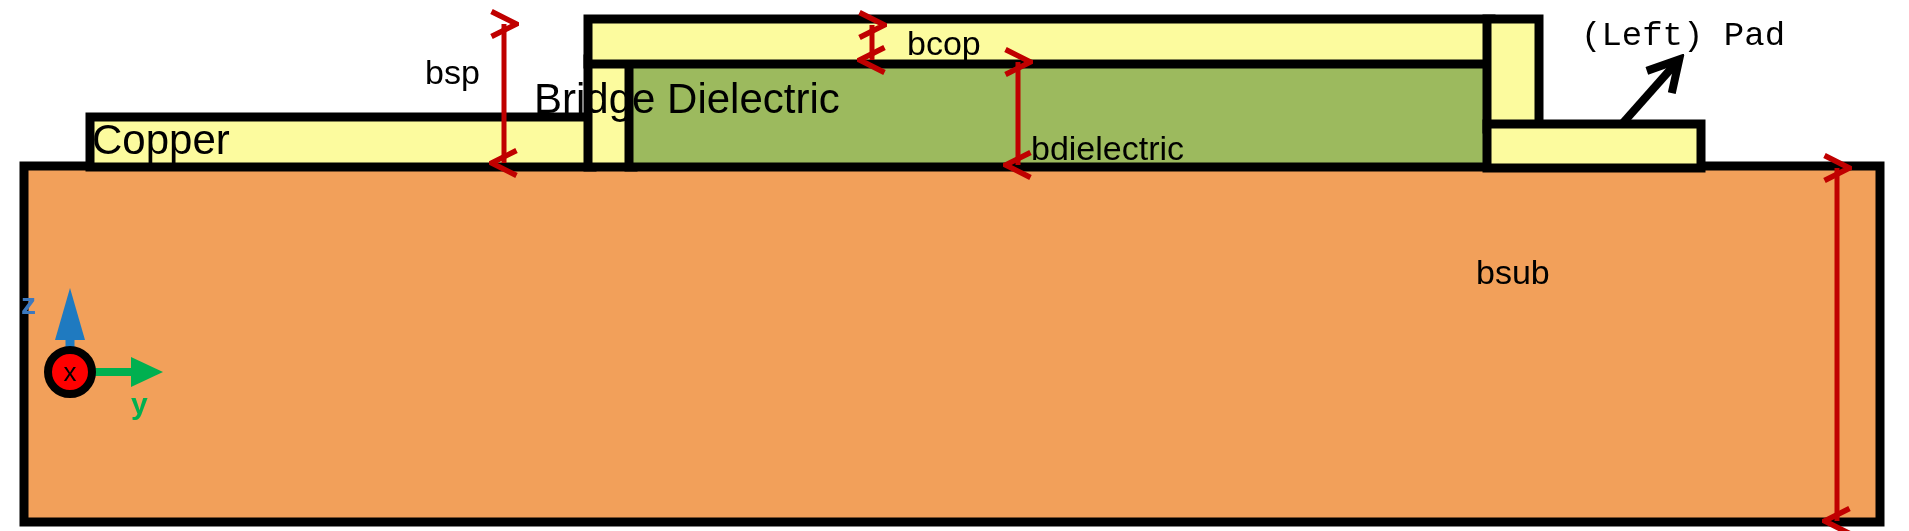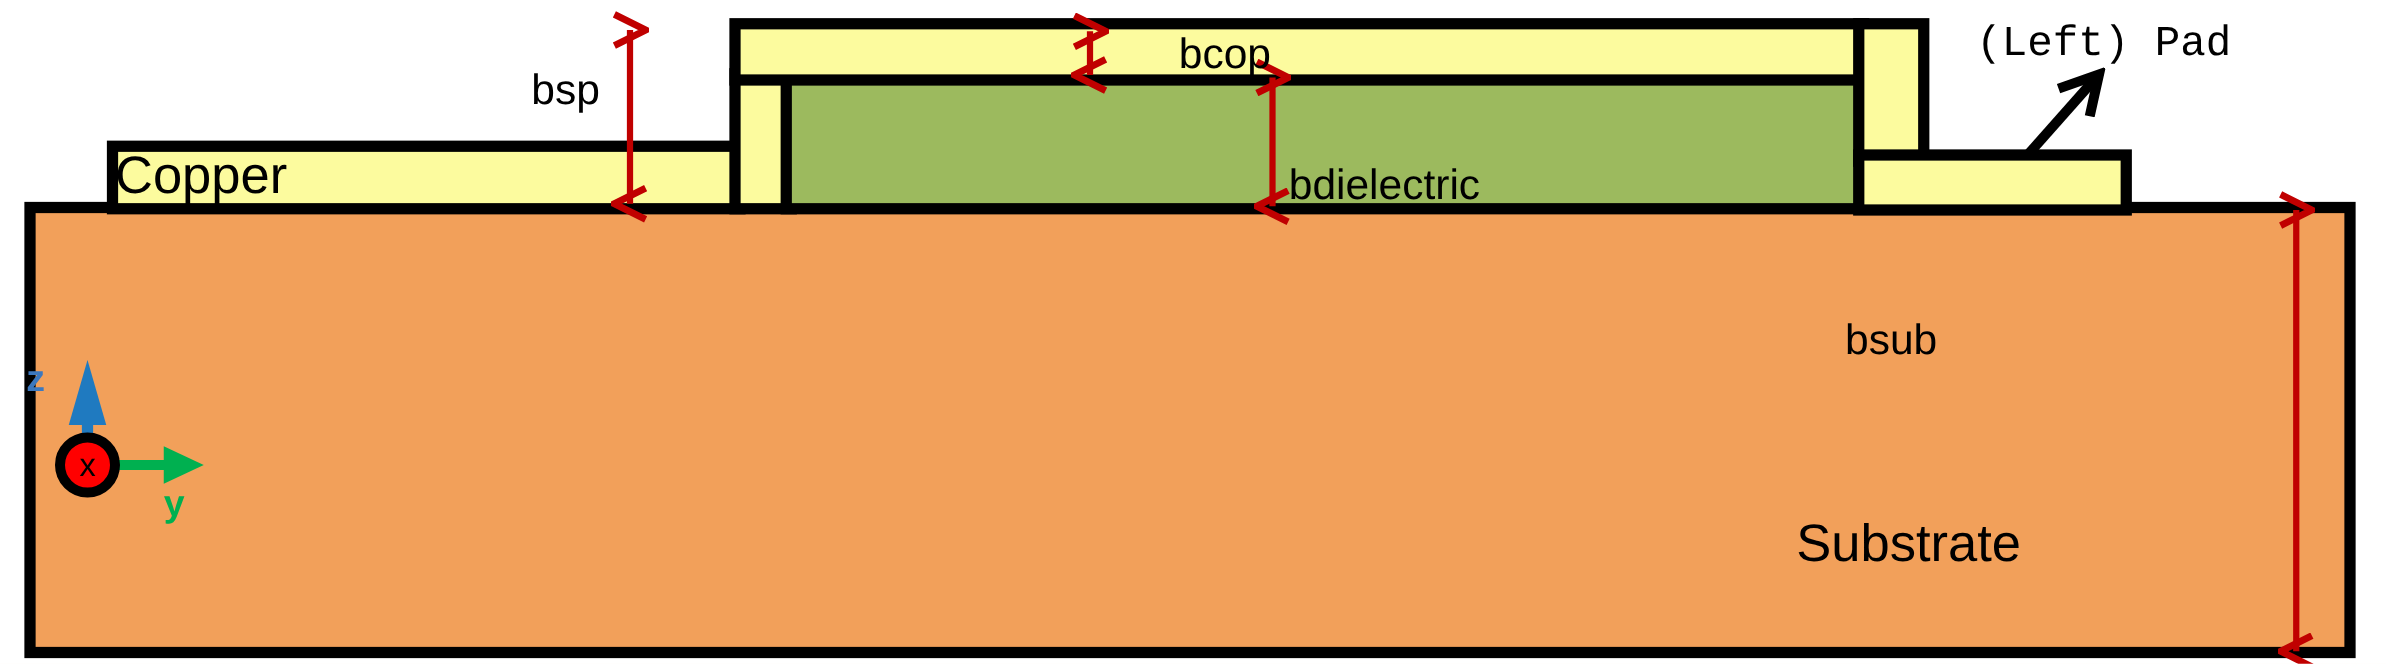--- a/index.html
+++ b/index.html
@@ -48,21 +48,21 @@
     font-size: 34px;
   }
   .axis-label {
     font-size: 30px;
     font-weight: bold;
   }
   #label-copper   { left: 92px;  top: 119px; }
   #label-bridge   { left: 534px; top: 78px;  }
   #label-substrate{ left: 1437px;top: 414px; }
   #label-bsp      { left: 425px; top: 55px;  }
-  #label-bcop     { left: 943px; top: 26px;  }
+  #label-bcop     { left: 907px; top: 26px;  }
   #label-bdiel    { left: 1031px;top: 83px; margin-top: 48px;  }
   #label-bsub     { left: 1476px;top: 255px; }
   #label-pad      { left: 1581px;top: 19px; font-family: Liberation Mono, monospace;  }
   #label-axis-z   { left: 21px;  top: 289px; color: #3C78BE; }
   #label-axis-y   { left: 131px; top: 389px; color: #00B050; }
   #label-axis-x {
     position: absolute;
     left: 53px;
     top: 355px;
     width: 34px;
@@ -121,22 +121,22 @@
 
       <line x1="88" y1="372" x2="140" y2="372" stroke="#00B050" stroke-width="8"></line>
       <polygon points="163,372 131,357 131,387" fill="#00B050"></polygon>
 
       <circle cx="70" cy="372" r="22" fill="#FF0000" stroke="#000000" stroke-width="8"></circle>
     </g>
   </svg>
 
   <div class="layer-label" id="label-copper">Copper</div>
 
+  <div class="layer-label" id="label-bridge">Bridge Dielectric</div>
 
-  <div class="layer-label" id="label-substrate">Substrate</div>
 
   <div class="dim-label" id="label-bsp">bsp</div>
 
   <div class="dim-label" id="label-bcop">bcop</div>
 
   <div class="dim-label" id="label-bdiel">bdielectric</div>
 
   <div class="dim-label" id="label-bsub">bsub</div>
 
   <div class="callout-label" id="label-pad">(Left) Pad</div>

